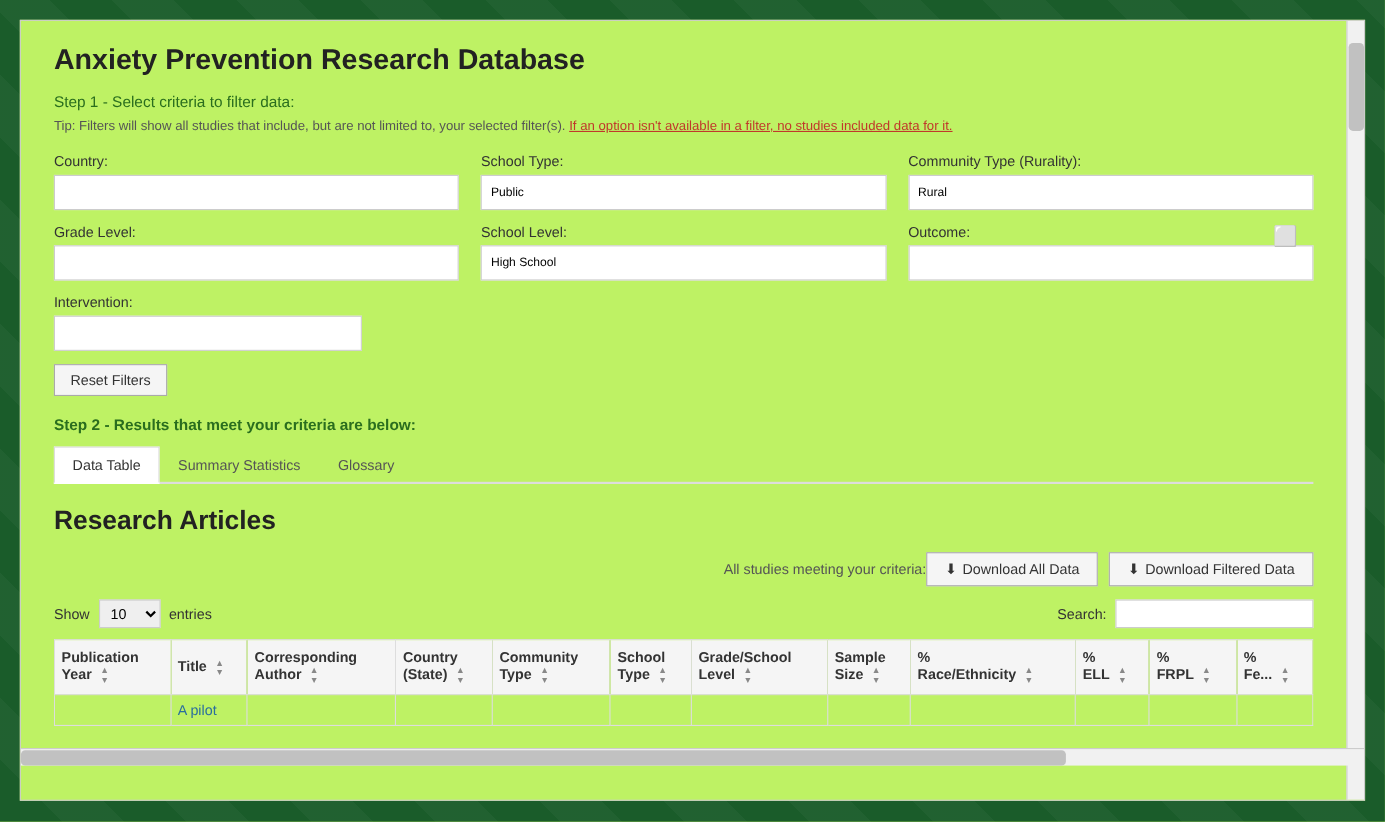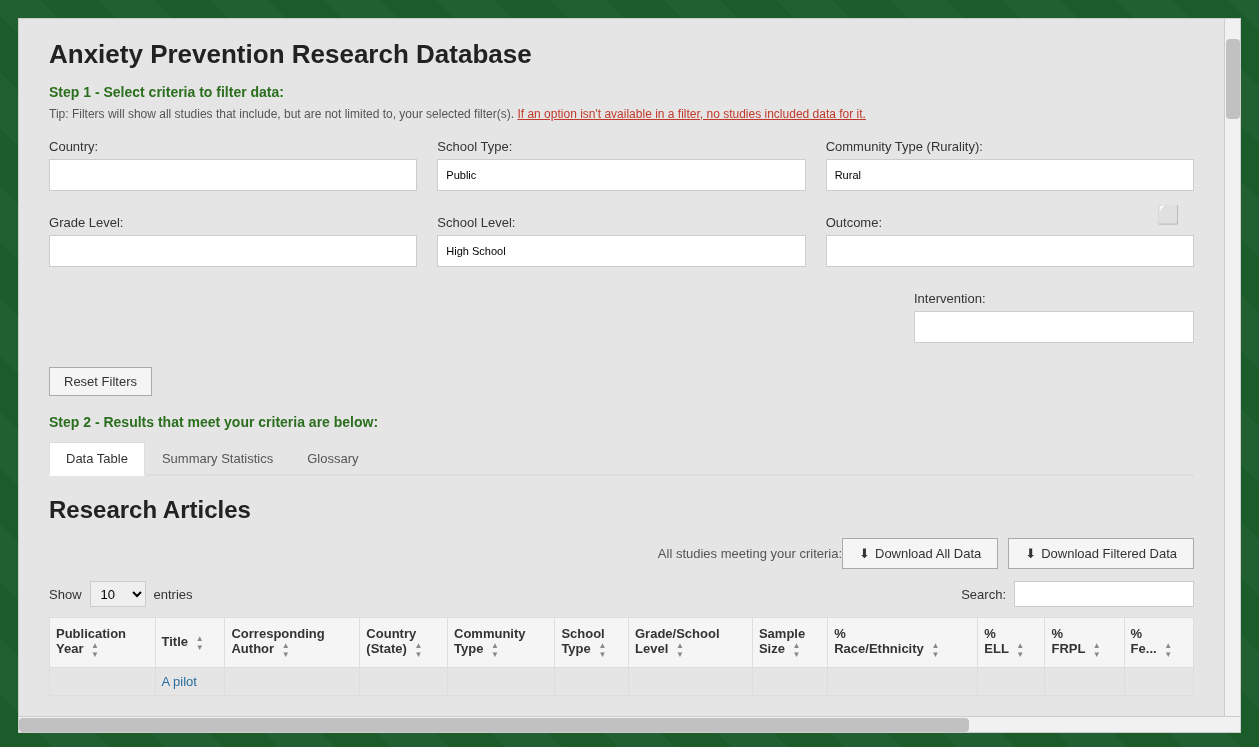--- a/index.html
+++ b/index.html
@@ -13,21 +13,21 @@
         rgba(255,255,255,0.03) 80px
       );
       font-family: Arial, sans-serif;
       font-size: 13px;
       color: #333;
       min-height: 747px;
       min-width: 1259px;
     }
     .outer-wrapper {
       margin: 18px 18px 18px 18px;
-      background: #e5e5e5;
+      background: #bef264;
       border: 1px solid #ccc;
       min-height: 710px;
       position: relative;
     }
     .scrollbar-right {
       position: absolute;
       right: 0;
       top: 0;
       width: 16px;
       height: 100%;
@@ -47,40 +47,39 @@
       margin-right: 16px;
     }
     .page-title {
       font-size: 26px;
       font-weight: bold;
       color: #222;
       margin-bottom: 14px;
     }
     .step-label {
       color: #2a6e1e;
-      font-weight: bold;
+      font-weight: normal;
       font-size: 14px;
       margin-bottom: 5px;
     }
     .tip-text {
       font-size: 12px;
       color: #555;
       margin-bottom: 16px;
       line-height: 1.5;
     }
     .tip-text .highlight {
       color: #c0392b;
       text-decoration: underline;
     }
     .filter-row {
       display: flex;
       gap: 20px;
-      margin-bottom: 24px;
+      margin-bottom: 12px;
       align-items: flex-start;
-      justify-content: flex-end;
     }
     .filter-group {
       display: flex;
       flex-direction: column;
       flex: 1;
     }
     .filter-group label {
       font-size: 13px;
       color: #333;
       margin-bottom: 5px;

